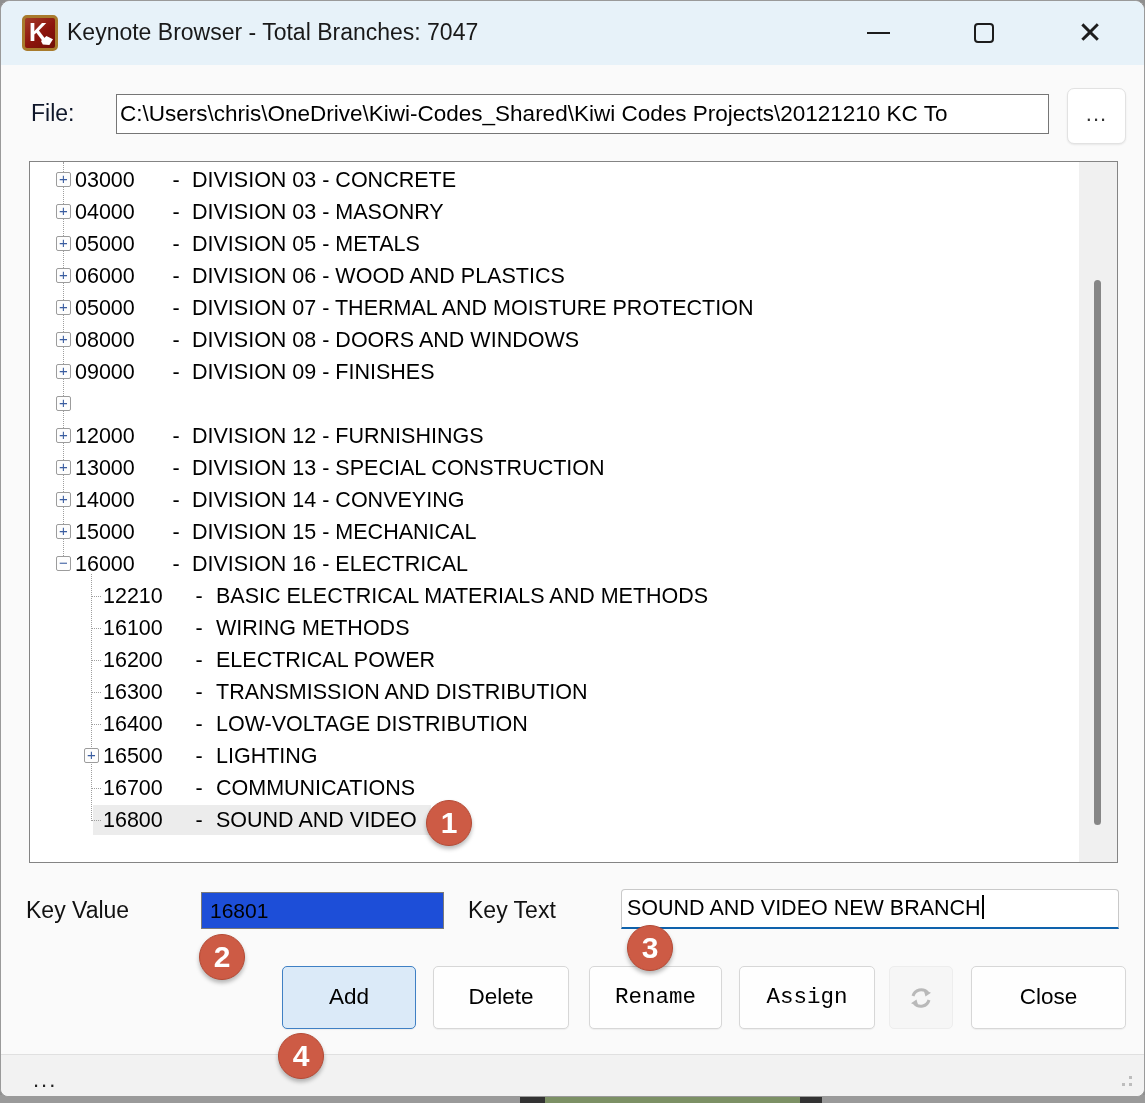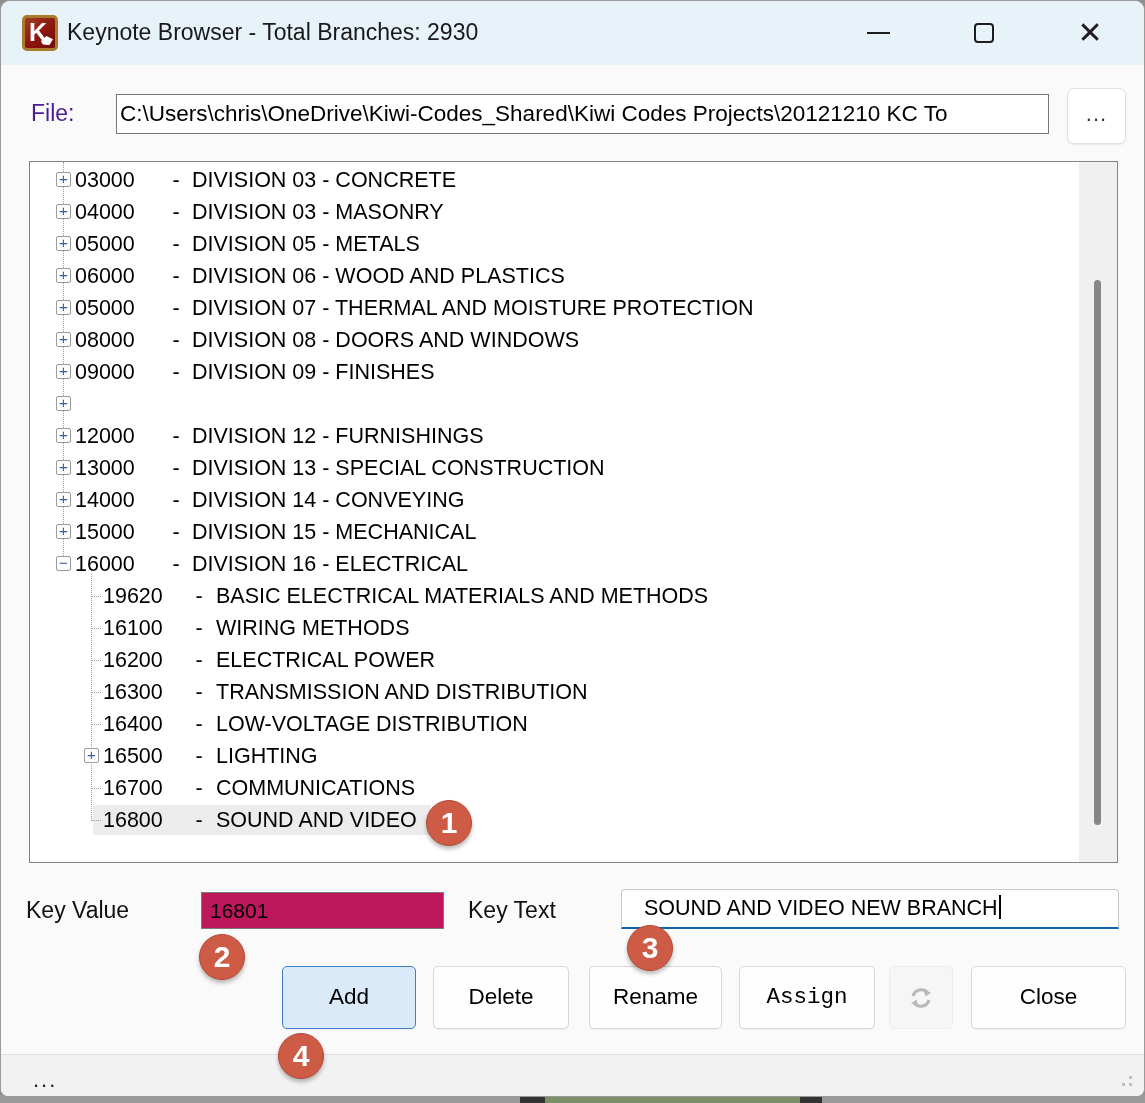--- a/index.html
+++ b/index.html
@@ -24,21 +24,21 @@
   .app-icon::after { content:""; position:absolute; right:2px; bottom:3px; width:12px; height:9px;
     background:#fff; clip-path:polygon(0 55%,45% 0,100% 35%,70% 100%,15% 95%); }
   .title-text { position:absolute; left:66px; top:18px; font-size:23px; color:#191919; white-space:nowrap; }
   .win-btn { position:absolute; top:0; width:66px; height:64px; display:flex; align-items:center; justify-content:center; }
   .wb-min { left:844px; } .wb-max { left:950px; } .wb-close { left:1056px; }
   .glyph-min { width:23px; height:0; border-top:2.4px solid #1d1d1d; }
   .glyph-max { width:20px; height:20px; border:2.2px solid #1d1d1d; border-radius:4px; }
   .glyph-close { font-size:30px; color:#1d1d1d; line-height:30px; font-weight:400; }
 
   
-  .file-label { position:absolute; left:30px; top:99px; font-size:23px; color:#4c1d95; }
+  .file-label { position:absolute; left:30px; top:99px; font-size:23px; color:#0f172a; }
   .file-input { position:absolute; left:115px; top:93px; width:933px; height:40px;
     border:1px solid #767676; background:#fff; font-size:22.5px; font-family:inherit;
     padding:0 2px 0 3px; color:#000; white-space:nowrap; overflow:hidden; line-height:38px; }
   .browse-btn { position:absolute; left:1066px; top:87px; width:59px; height:56px; background:#fff;
     border:1px solid #e2e2e2; border-radius:7px; box-shadow:0 1px 2px rgba(0,0,0,.08);
     font-size:22px; color:#333; text-align:center; line-height:50px; letter-spacing:1px; cursor:pointer; }
 
   
   .tree-panel { position:absolute; left:28px; top:160px; width:1089px; height:702px;
     background:#fff; border:1px solid #848484; overflow:hidden; }
@@ -62,34 +62,34 @@
     text-align:center; cursor:pointer; z-index:2; }
   .lvl0 .expbox { left:26px; }
   .lvl1 .expbox { left:54px; }
   .stub { position:absolute; left:61px; top:16px; width:10px; border-top:1px dotted #9f9f9f; }
   .scroll-track { position:absolute; top:0; right:0; bottom:0; width:38px; background:#f0f0f0; }
   .scroll-thumb { position:absolute; top:118px; right:16px; width:7px; height:545px; background:#868686; border-radius:4px; }
 
   
   .kv-label { position:absolute; left:25px; top:896px; font-size:23px; color:#111; }
   .kv-input { position:absolute; left:200px; top:891px; width:243px; height:37px;
-    border:1px solid #7a7a7a; background:#be185d; font-size:21px; font-family:inherit; padding:0 0 0 8px; color:#000; }
+    border:1px solid #7a7a7a; background:#1d4ed8; font-size:21px; font-family:inherit; padding:0 0 0 8px; color:#000; }
   .kt-label { position:absolute; left:467px; top:896px; font-size:23px; color:#111; }
   .kt-field { position:absolute; left:620px; top:888px; width:498px; height:40px; background:#fff;
     border:1px solid #c9c9c9; border-bottom:2.5px solid #0f62ac; border-radius:4px 4px 0 0;
-    font-size:21.5px; line-height:37px; padding-left:22px; white-space:nowrap; overflow:hidden; }
+    font-size:21.5px; line-height:37px; padding-left:5px; white-space:nowrap; overflow:hidden; }
   .caret { display:inline-block; width:2px; height:24px; background:#000; vertical-align:-4px; margin-left:1px; }
 
   
   .btn { position:absolute; top:965px; height:63px; border-radius:5px; font-size:22.5px;
     font-family:inherit; color:#000; text-align:center; line-height:60px; cursor:pointer;
     background:#fefefe; border:1px solid #d7d7d7; box-shadow:0 1px 1px rgba(0,0,0,.05); }
   .btn-add    { left:281px; width:134px; background:#dbeaf8; border:1.6px solid #3f80c4; }
   .btn-delete { left:432px; width:136px; }
-  .btn-rename { left:588px; width:133px; }
+  .btn-rename { left:588px; width:133px;font-family:Liberation Mono, monospace; }
   .btn-assign { left:738px; width:136px;font-family:Liberation Mono, monospace; }
   .btn-refresh{ left:888px; width:64px; background:#f6f6f6; border:1px solid #ededed; box-shadow:none; }
   .btn-close  { left:970px; width:155px; }
   .btn-refresh svg { margin-top:16px; }
 
   
   .statusbar { position:absolute; left:0; right:0; top:1053px; bottom:0; background:#f2f2f2;
     border-top:1px solid #e0e0e0; border-radius:0 0 8px 8px; }
   .status-text { position:absolute; left:32px; top:12px; font-size:22px; color:#222; letter-spacing:2px; }
   .resize-grip { position:absolute; right:12px; bottom:10px; width:16px; height:16px; }
@@ -113,21 +113,21 @@
 <div class="behind-strip">
   <span class="strip-dark1"></span>
   <span class="strip-green"></span>
   <span class="strip-dark2"></span>
 </div>
 
 <div class="dialog">
 
   <div class="titlebar">
     <div class="app-icon">K</div>
-    <div class="title-text">Keynote Browser - Total Branches: 2930</div>
+    <div class="title-text">Keynote Browser - Total Branches: 7047</div>
     <div class="win-btn wb-min">
         <span class="glyph-min"></span>
       </div>
     <div class="win-btn wb-max">
         <span class="glyph-max"></span>
       </div>
     <div class="win-btn wb-close">
         <span class="glyph-close">✕</span>
       </div>
   </div>
@@ -146,21 +146,21 @@
         <div class="trow lvl0"><span class="expbox">+</span><span class="content"><span class="tkey">06000</span><span class="tdash">-</span><span class="tdesc">DIVISION 06 - WOOD AND PLASTICS</span></span></div>
         <div class="trow lvl0"><span class="expbox">+</span><span class="content"><span class="tkey">05000</span><span class="tdash">-</span><span class="tdesc">DIVISION 07 - THERMAL AND MOISTURE PROTECTION</span></span></div>
         <div class="trow lvl0"><span class="expbox">+</span><span class="content"><span class="tkey">08000</span><span class="tdash">-</span><span class="tdesc">DIVISION 08 - DOORS AND WINDOWS</span></span></div>
         <div class="trow lvl0"><span class="expbox">+</span><span class="content"><span class="tkey">09000</span><span class="tdash">-</span><span class="tdesc">DIVISION 09 - FINISHES</span></span></div>
         <div class="trow lvl0"><span class="expbox">+</span></div>
         <div class="trow lvl0"><span class="expbox">+</span><span class="content"><span class="tkey">12000</span><span class="tdash">-</span><span class="tdesc">DIVISION 12 - FURNISHINGS</span></span></div>
         <div class="trow lvl0"><span class="expbox">+</span><span class="content"><span class="tkey">13000</span><span class="tdash">-</span><span class="tdesc">DIVISION 13 - SPECIAL CONSTRUCTION</span></span></div>
         <div class="trow lvl0"><span class="expbox">+</span><span class="content"><span class="tkey">14000</span><span class="tdash">-</span><span class="tdesc">DIVISION 14 - CONVEYING</span></span></div>
         <div class="trow lvl0"><span class="expbox">+</span><span class="content"><span class="tkey">15000</span><span class="tdash">-</span><span class="tdesc">DIVISION 15 - MECHANICAL</span></span></div>
         <div class="trow lvl0"><span class="expbox">−</span><span class="content"><span class="tkey">16000</span><span class="tdash">-</span><span class="tdesc">DIVISION 16 - ELECTRICAL</span></span></div>
-        <div class="trow lvl1"><span class="stub"></span><span class="content"><span class="tkey">19620</span><span class="tdash">-</span><span class="tdesc">BASIC ELECTRICAL MATERIALS AND METHODS</span></span></div>
+        <div class="trow lvl1"><span class="stub"></span><span class="content"><span class="tkey">12210</span><span class="tdash">-</span><span class="tdesc">BASIC ELECTRICAL MATERIALS AND METHODS</span></span></div>
         <div class="trow lvl1"><span class="stub"></span><span class="content"><span class="tkey">16100</span><span class="tdash">-</span><span class="tdesc">WIRING METHODS</span></span></div>
         <div class="trow lvl1"><span class="stub"></span><span class="content"><span class="tkey">16200</span><span class="tdash">-</span><span class="tdesc">ELECTRICAL POWER</span></span></div>
         <div class="trow lvl1"><span class="stub"></span><span class="content"><span class="tkey">16300</span><span class="tdash">-</span><span class="tdesc">TRANSMISSION AND DISTRIBUTION</span></span></div>
         <div class="trow lvl1"><span class="stub"></span><span class="content"><span class="tkey">16400</span><span class="tdash">-</span><span class="tdesc">LOW-VOLTAGE DISTRIBUTION</span></span></div>
         <div class="trow lvl1"><span class="expbox">+</span><span class="content"><span class="tkey">16500</span><span class="tdash">-</span><span class="tdesc">LIGHTING</span></span></div>
         <div class="trow lvl1"><span class="stub"></span><span class="content"><span class="tkey">16700</span><span class="tdash">-</span><span class="tdesc">COMMUNICATIONS</span></span></div>
         <div class="trow lvl1 selected"><span class="stub"></span><span class="content"><span class="tkey">16800</span><span class="tdash">-</span><span class="tdesc">SOUND AND VIDEO</span></span></div>
       </div>
     <div class="scroll-track">
       <div class="scroll-thumb"></div>

